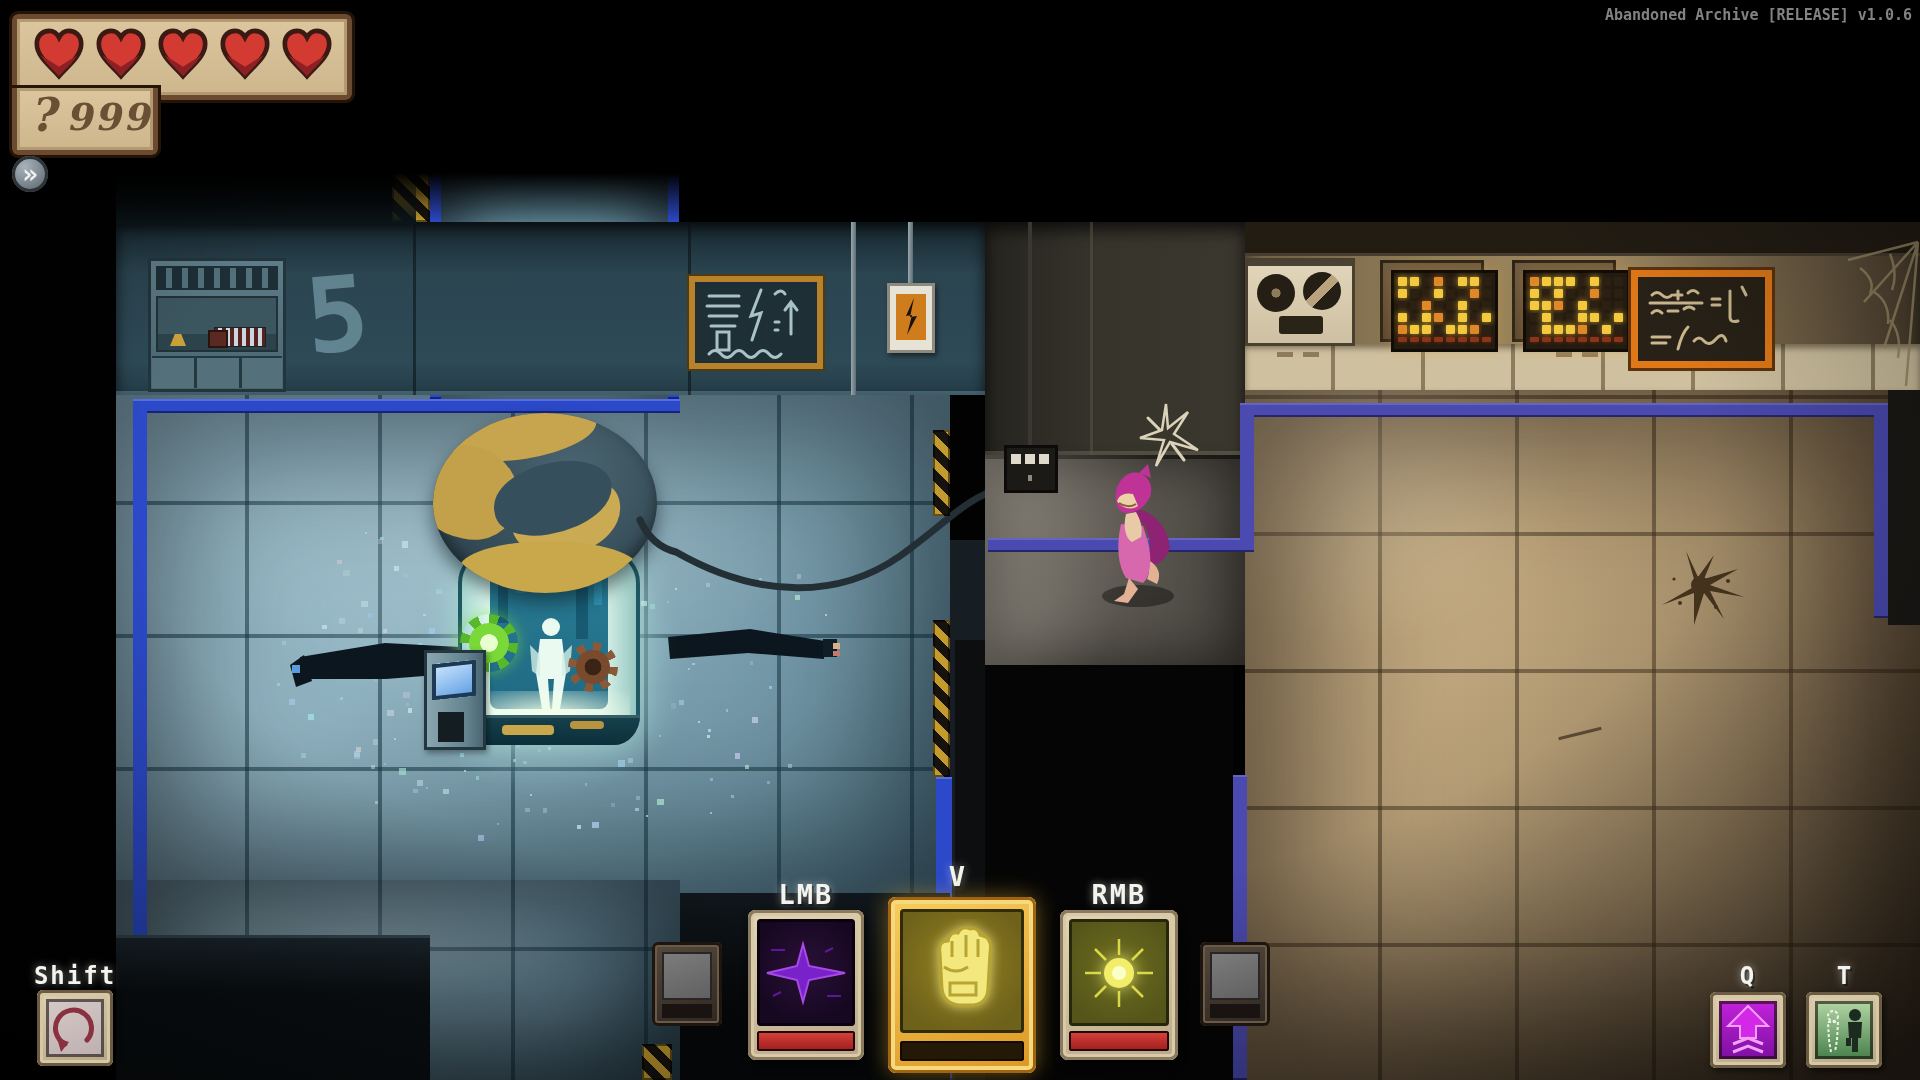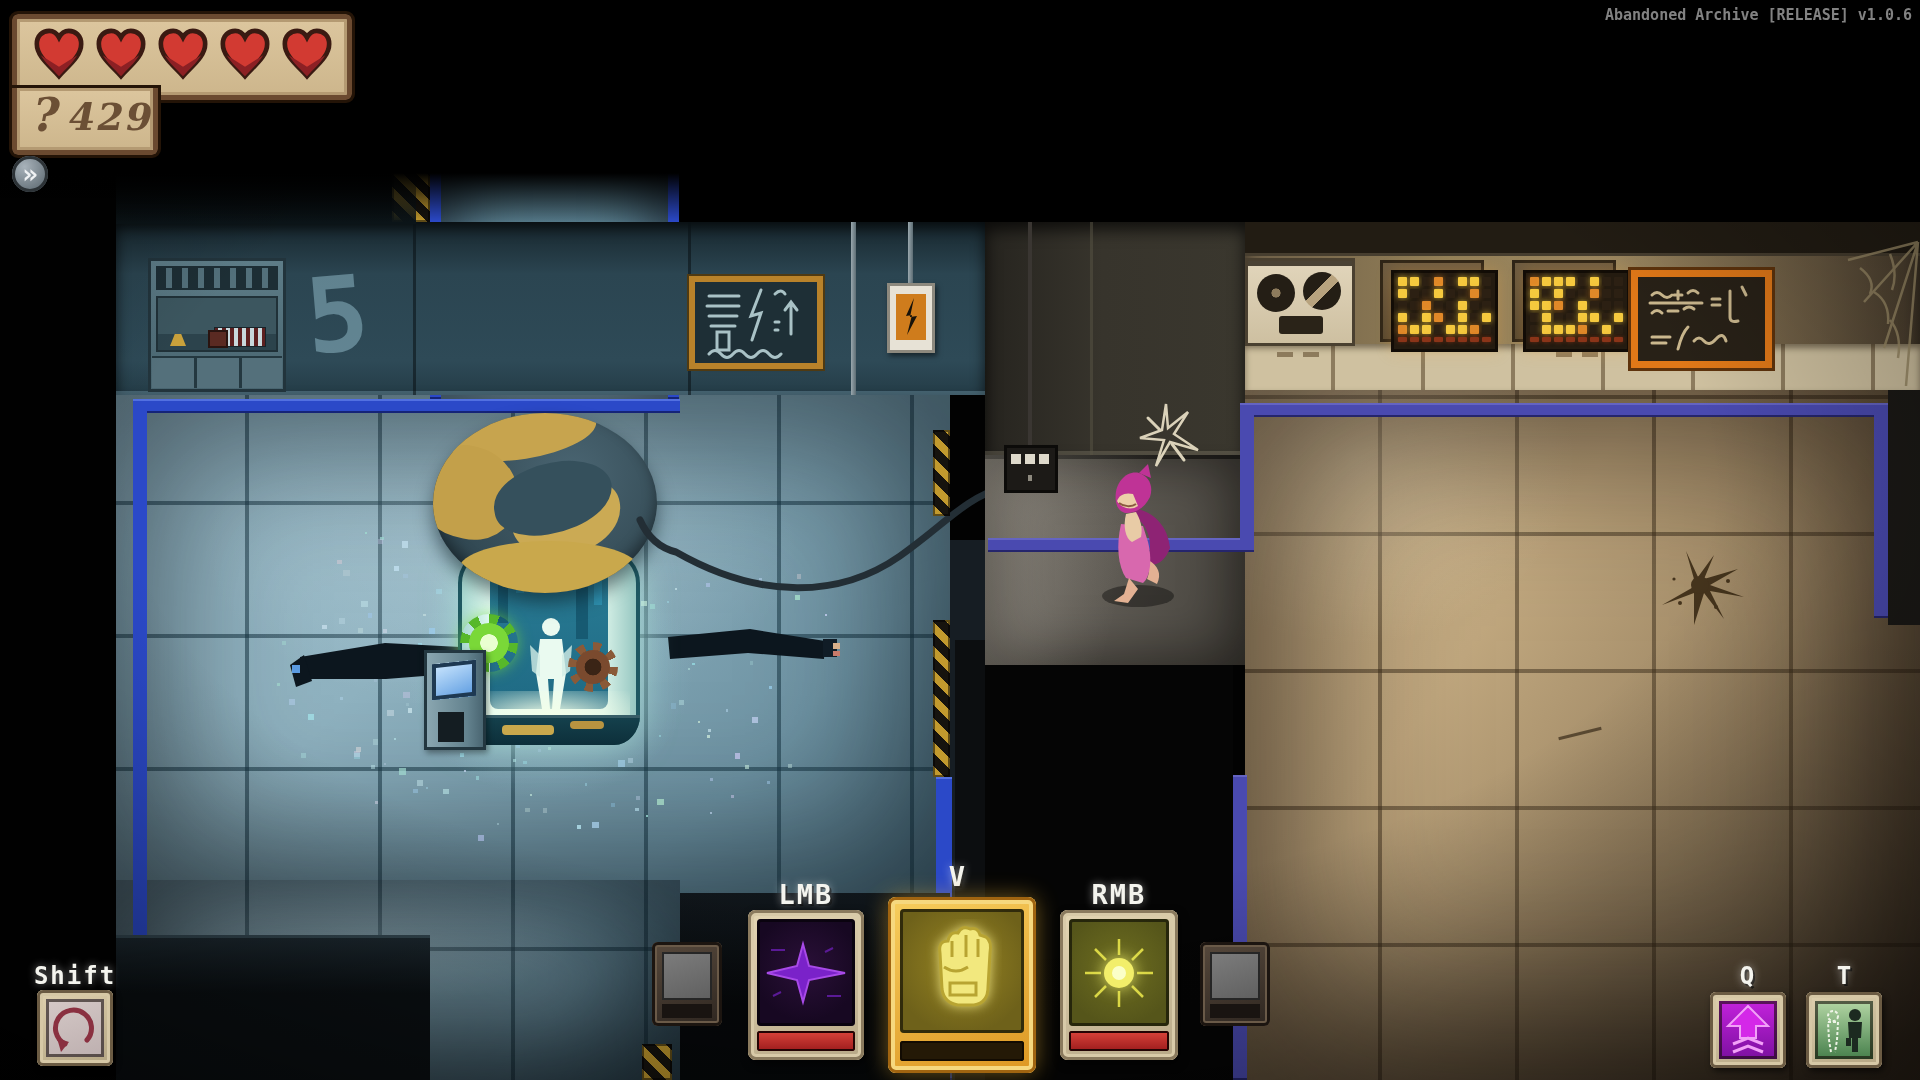--- a/index.html
+++ b/index.html
@@ -561,21 +561,21 @@
     </svg>
 
     <svg width="56" height="56" viewBox="0 0 24 23">
       <path d="M12 21 C8 16.5 2.5 12.5 2.5 7.2 C2.5 3.6 5 1.6 7.8 1.6 C9.9 1.6 11.2 2.9 12 4.4 C12.8 2.9 14.1 1.6 16.2 1.6 C19 1.6 21.5 3.6 21.5 7.2 C21.5 12.5 16 16.5 12 21 Z" fill="#d23a32" stroke="#3a1a12" stroke-width="2"></path>
       <path d="M12 21 C9.3 18 6 15.3 4.2 12 L12 17 L19.8 12 C18 15.3 14.7 18 12 21 Z" fill="#8c2024"></path>
     </svg>
   </div>
   </div>
   <div class="hud-panel" style="left:12px;top:88px;width:136px;height:62px;border-top:none;border-radius:0 0 6px 6px;">
     <span style="position:absolute;left:16px;top:0px;font-family:'DejaVu Serif',serif;font-style:italic;font-weight:bold;font-size:46px;color:#6b4f35;">?</span>
-    <span style="position:absolute;left:52px;top:6px;font-family:'DejaVu Serif',serif;font-style:italic;font-weight:bold;font-size:38px;color:#6b4f35;letter-spacing:2px;">429</span>
+    <span style="position:absolute;left:52px;top:6px;font-family:'DejaVu Serif',serif;font-style:italic;font-weight:bold;font-size:38px;color:#6b4f35;letter-spacing:2px;">999</span>
   </div>
 
   <div style="position:absolute;left:12px;top:156px;width:36px;height:36px;border-radius:50%;background:radial-gradient(circle at 35% 30%,#a8b2ba,#66727a 75%);box-shadow:inset 0 0 0 3px #2c3236;display:flex;align-items:center;justify-content:center;cursor:pointer;">
     <span style="color:#f0f2f4;font-size:26px;font-weight:bold;line-height:30px;">»</span>
   </div>
 
   <span class="keylabel" style="left:806px;top:879px;">LMB</span>
   <span class="keylabel" style="left:958px;top:861px;">V</span>
   <span class="keylabel" style="left:1119px;top:879px;">RMB</span>
 

